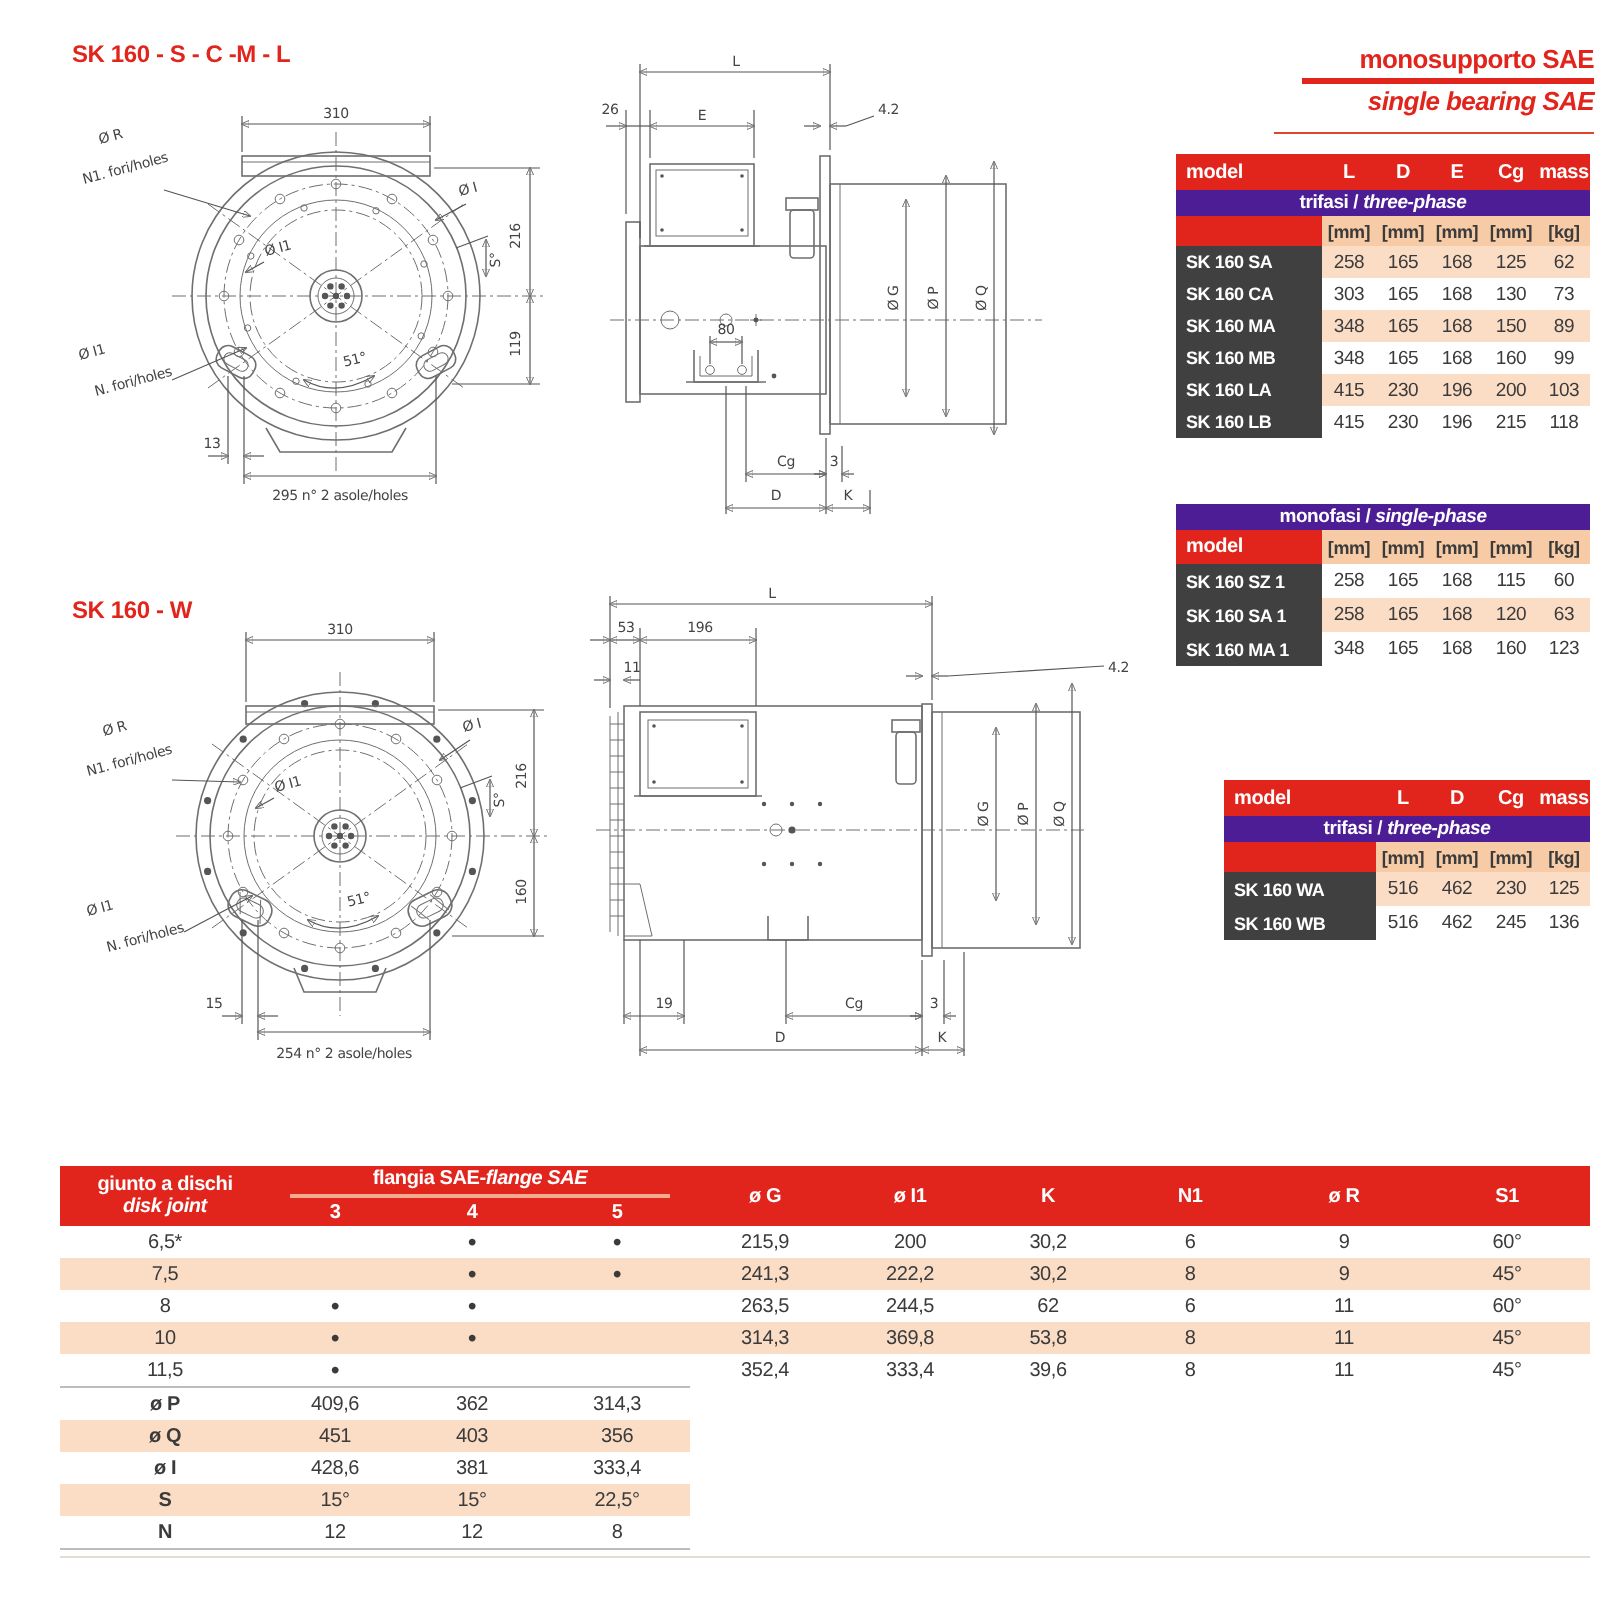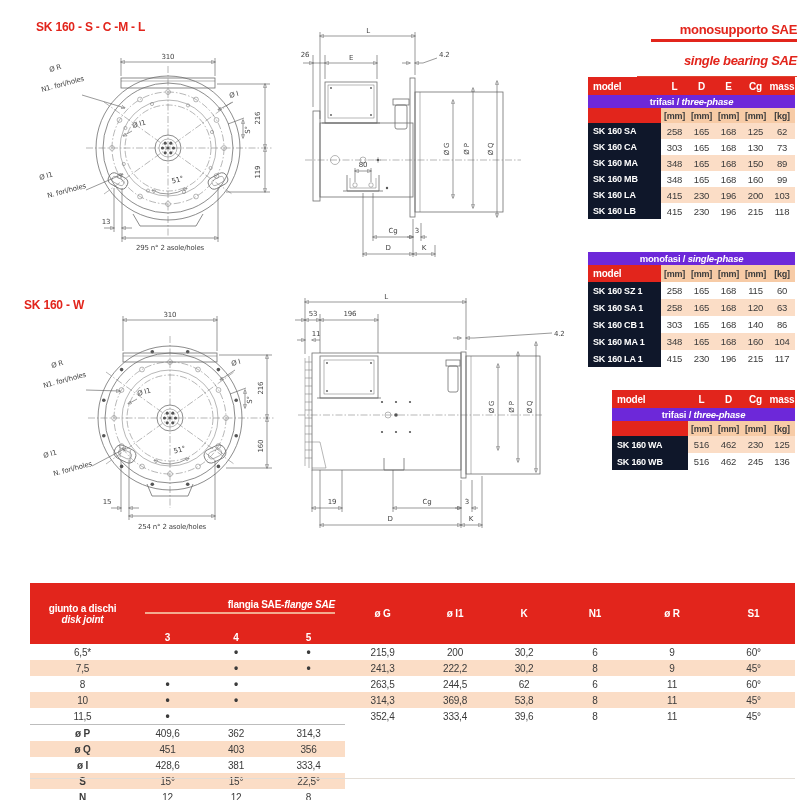--- a/index.html
+++ b/index.html
@@ -3,48 +3,48 @@
 <meta charset="utf-8">
 <style>
   html,body{margin:0;padding:0;background:#fff;}
   body{width:800px;height:800px;font-family:"Liberation Sans",sans-serif;}
   .page{position:relative;width:800px;height:800px;background:#fff;overflow:hidden;}
   .abs{position:absolute;}
   .dwg-title{color:#e2251c;font-weight:bold;font-size:12px;letter-spacing:-0.2px;white-space:nowrap;}
   
   .sae-head{text-align:right;color:#e2251c;}
   .sae-head .h-it{font-size:13px;font-weight:bold;letter-spacing:-0.3px;}
-  .sae-head .h-en{font-size:13px;font-weight:bold;font-style:italic;margin-top:11px;letter-spacing:-0.3px;}
+  .sae-head .h-en{font-size:13px;font-weight:bold;font-style:italic;margin-top:1px;letter-spacing:-0.3px;}
   .rule-thick{height:3px;background:#e2251c;margin:2px 0 0 auto;width:146px;}
   .rule-thin{height:1px;background:#e0442f;margin:8px 0 0 auto;width:160px;}
   
   table{border-collapse:collapse;table-layout:fixed;}
   .spec{position:absolute;font-size:9.5px;color:#3b3b3b;}
   .spec th,.spec td{padding:0;text-align:center;vertical-align:middle;letter-spacing:-0.2px;overflow:hidden;white-space:nowrap;}
   .spec .rhead th{background:#e2251c;color:#fff;font-weight:bold;font-size:10px;height:18px;}
   .spec .rhead th.mcol{text-align:left;padding-left:5px;}
-  .spec .band td{background:#6d28d9;color:#fff;font-weight:bold;font-size:9.5px;height:13px;margin-top:24px;}
+  .spec .band td{background:#4c1d95;color:#fff;font-weight:bold;font-size:9.5px;height:13px;margin-top:24px;}
   .spec .units td{background:#f7cba6;font-weight:bold;font-size:9px;height:15px;}
   .spec .units td.redfill{background:#e2251c;}
   .spec .units td.redfill{color:#fff;text-align:left;padding-left:5px;font-size:10px;font-weight:bold;}
-  .spec td.mcell{background:#0f172a;color:#fff;font-weight:bold;text-align:left;padding-left:5px;font-size:9px;}
+  .spec td.mcell{background:#404040;color:#fff;font-weight:bold;text-align:left;padding-left:5px;font-size:9px;}
   .spec tbody tr{height:16px;}
   .t2 tbody tr,.t3 tbody tr{height:17px;}
   .t2 .units td{height:17px;}
   .spec tbody.stripe-odd tr:nth-child(odd) td:not(.mcell){background:#fbddc6;}
   .spec tbody.stripe-even tr:nth-child(even) td:not(.mcell){background:#fbddc6;}
   
   .sae-table{position:absolute;left:30px;top:583px;width:765px;font-size:10px;color:#3b3b3b;}
   .sae-table th{background:#e2251c;color:#fff;font-weight:bold;font-size:10px;padding:0;letter-spacing:-0.2px;}
   .sae-table thead tr:first-child{height:16px;}
   .sae-table thead tr:last-child{height:14px;}
   .sae-table .joint-h .it{display:block;font-size:10px;}
   .sae-table .joint-h .en{display:block;font-size:10px;font-style:italic;font-weight:bold;}
   .sae-table .flange-h{vertical-align:bottom;}
-  .sae-table .fl-wrap{margin:16px 10px;padding-bottom:2px;border-bottom:2px solid #f3ab90;font-weight:bold;text-align:right;}
+  .sae-table .fl-wrap{margin:0 10px;padding-bottom:2px;border-bottom:2px solid #f3ab90;font-weight:bold;}
   .sae-table .fl-wrap i{font-style:italic;}
   .sae-table td{text-align:center;height:16px;padding:0;letter-spacing:-0.2px;}
   .sae-table tbody.main tr:nth-child(even) td{background:#fbddc6;}
   .sae-table tbody.flange tr:nth-child(even) td.fv{background:#fbddc6;}
   .sae-table tbody.flange td.lbl{font-weight:bold;}
   .sae-table tbody.flange tr:first-child td.fv{border-top:1px solid #bdbdbd;}
   .sae-table tbody.flange tr:last-child td.fv{border-bottom:1px solid #bdbdbd;}
   .sae-table td.dot{font-size:12px;font-weight:bold;}
   .bottom-rule{position:absolute;left:30px;top:778px;width:765px;height:1px;background:#e3ddd6;}
   
@@ -55,21 +55,21 @@
   .dwg .thin{stroke-width:0.5;}
   .dwg .fill{fill:#555;stroke:none;}
   .dwg text{fill:#444;font-size:7px;font-family:"DejaVu Sans",sans-serif;stroke:none;letter-spacing:-0.2px;}
 </style>
 </head>
 <body>
 
 <div class="page">
 
   <div class="abs dwg-title" style="left:36px;top:20px;">SK 160 - S - C -M - L</div>
-  <div class="abs dwg-title" style="left:24px;top:298px;">SK 160 - W</div>
+  <div class="abs dwg-title" style="left:36px;top:298px;">SK 160 - W</div>
 
   <div class="abs sae-head" style="left:588px;top:22px;width:209px;">
     <div class="h-it">monosupporto SAE</div>
     <div class="rule-thick"></div>
     <div class="h-en">single  bearing SAE</div>
     <div class="rule-thin"></div>
   </div>
 
   <svg class="dwg" style="left:30px;top:38px;" width="250" height="222" viewBox="0 0 250 222">
     <defs>
@@ -585,46 +585,30 @@
       <tr>
         <td class="mcell">SK 160 SA 1</td>
         <td>258</td>
         <td>165</td>
         <td>168</td>
         <td>120</td>
         <td>63</td>
       </tr>
 
 
-      <tr>
-        <td class="mcell">SK 160 CB 1</td>
-        <td>303</td>
-        <td>165</td>
-        <td>168</td>
-        <td>140</td>
-        <td>86</td>
-      </tr>
 
       <tr>
         <td class="mcell">SK 160 MA 1</td>
         <td>348</td>
         <td>165</td>
         <td>168</td>
         <td>160</td>
-        <td>104</td>
-      </tr>
-
-      <tr>
-        <td class="mcell">SK 160 LA 1</td>
-        <td>415</td>
-        <td>230</td>
-        <td>196</td>
-        <td>215</td>
-        <td>117</td>
-      </tr>
+        <td>123</td>
+      </tr>
+
     </tbody>
   </table>
 
   <table class="spec t3" style="left:612px;top:390px;width:183px;">
     <colgroup>
         <col style="width:76px">
         <col style="width:27px">
         <col style="width:27px">
         <col style="width:27px">
         <col style="width:26px">

